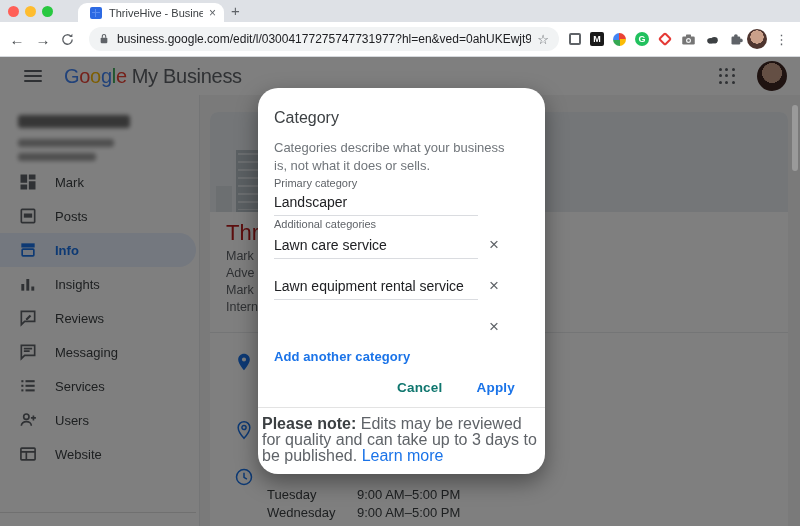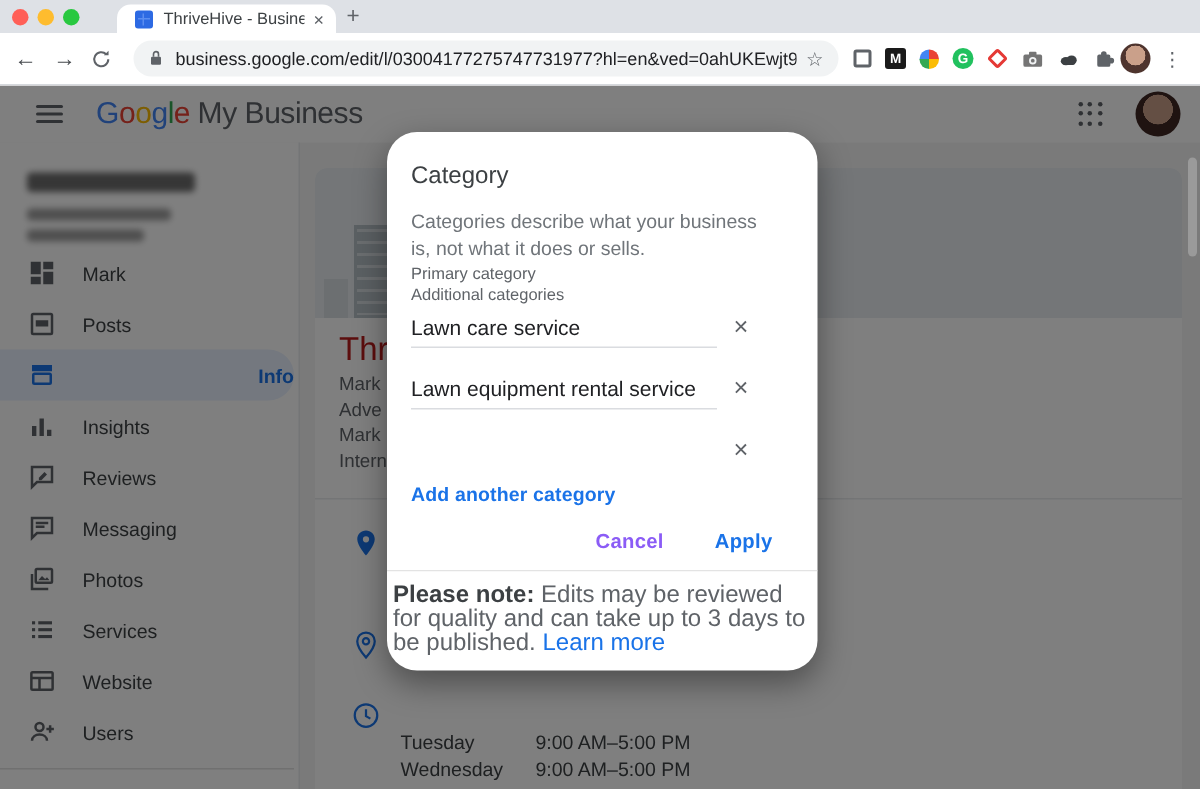--- a/index.html
+++ b/index.html
@@ -51,21 +51,21 @@
   .gmb-avatar { width:30px; height:30px; border-radius:50%; background:radial-gradient(circle at 50% 40%, #c99f88 0 42%, #3e2723 43% 100%); margin-right:13px; }
 
   .sidebar { position:absolute; left:0; top:38px; width:200px; bottom:0; background:#fff; border-right:1px solid #e8eaed; }
   .blurbar { border-radius:3px; filter:blur(2px); }
   .bb-name { position:absolute; left:18px; top:20px; width:112px; height:13px; background:#6d6d6d; }
   .bb-a1 { position:absolute; left:18px; top:44px; width:96px; height:8px; background:#9e9e9e; }
   .bb-a2 { position:absolute; left:18px; top:58px; width:78px; height:8px; background:#9e9e9e; }
   .sb-items { position:absolute; left:0; top:70px; width:200px; }
   .sb-item { height:34px; display:flex; align-items:center; padding-left:18px; color:#5f6368; }
   .sb-item .lbl { font-size:13px; color:#3c4043; margin-left:17px; }
-  .sb-item.active { background:#e8f0fe; border-radius:0 17px 17px 0; width:196px; color:#1a73e8;justify-content:space-between; }
+  .sb-item.active { background:#e8f0fe; border-radius:0 17px 17px 0; width:196px; color:#1a73e8; }
   .sb-item.active .lbl { color:#1a73e8; font-weight:bold; }
   .sb-ico { width:20px; height:20px; flex:0 0 auto; }
   .sb-divider { position:absolute; left:0; top:417px; width:196px; border-top:1px solid #e0e0e0; }
 
   .card { position:absolute; left:210px; top:55px; width:578px; bottom:0; background:#fff; border-radius:8px 8px 0 0; overflow:hidden; }
   .cover { position:absolute; left:0; top:0; width:100%; height:100px; background:#e9edf0; }
   .bldg1 { position:absolute; left:26px; bottom:0; width:34px; height:62px; background:#b7c0c6;
     box-shadow:inset 0 0 0 2px #b7c0c6; background-image:repeating-linear-gradient(#b7c0c6 0 3px, #d6dde1 3px 5px, #b7c0c6 5px 8px); }
   .bldg2 { position:absolute; left:64px; bottom:0; width:22px; height:38px; background:#cdd4d9; }
   .bldg3 { position:absolute; left:6px; bottom:0; width:16px; height:26px; background:#d9dfe3; }
@@ -87,21 +87,21 @@
   .m-title { font-size:16px; color:#3c4043; line-height:19px; }
   .m-desc { margin-top:12px; font-size:13px; line-height:18px; color:#70757a; width:234px; }
   .m-label { margin-top:2px; font-size:11px; color:#5f6368; }
   .m-field { width:204px; font-size:14px; color:#202124; padding:5px 0 5px; border-bottom:1px solid #dadce0; }
   .m-row { display:flex; align-items:flex-start; margin-top:14px; }
   .m-row.first { margin-top:2px; }
   .x-btn { margin-left:auto; margin-right:30px; font-size:17px; color:#5f6368; line-height:20px; padding-top:3px; cursor:default; }
   .m-add { margin-top:12px; font-size:13px; font-weight:bold; color:#1a73e8; letter-spacing:0.1px; }
   .m-btnrow { display:flex; justify-content:flex-end; align-items:center; margin:10px 4px 6px 0; gap:14px; }
   .m-btn { border:none; background:none; font-family:inherit; font-size:13.5px; font-weight:bold; letter-spacing:0.2px; padding:6px 10px; cursor:default; }
-  .m-cancel { color:#8b5cf6; } .m-apply { color:#1a73e8; }
+  .m-cancel { color:#0f766e; } .m-apply { color:#1a73e8; }
   .m-footer { border-top:1px solid #e3e3e3; padding:8px 4px 10px; font-size:16px; line-height:16px; color:#5f6368; border-radius:0 0 8px 8px; }
   .m-note-b { font-weight:bold; color:#3c4043; }
   .m-note-l { color:#1a73e8; }
 </style>
 </head>
 <body>
 
 <div id="app">
 
   <div class="tabstrip">
@@ -224,52 +224,44 @@
           <span class="lbl">Reviews</span>
         </div>
         <div class="sb-item">
           <svg class="sb-ico" viewBox="0 0 24 24">
               <path d="M4 4h16v12H8l-4 4z" fill="none" stroke="currentColor" stroke-width="2"></path>
               <path d="M7 8h10M7 11h7" stroke="currentColor" stroke-width="2" fill="none"></path>
             </svg>
           <span class="lbl">Messaging</span>
         </div>
         <div class="sb-item">
-          <svg class="sb-ico" viewBox="0 0 24 24">
-              <rect x="7" y="4" width="13" height="11" rx="1" fill="none" stroke="currentColor" stroke-width="2"></rect>
-              <path d="M4 8v12h13" fill="none" stroke="currentColor" stroke-width="2"></path>
-              <path d="M9 13l3-3.5 2.5 2.5 1.5-1.5 2 2.5z" fill="currentColor"></path>
-            </svg>
-          <span class="lbl">Photos</span>
-        </div>
-        <div class="sb-item">
           <svg class="sb-ico" viewBox="0 0 24 24" fill="currentColor">
               <rect x="4" y="5" width="2.5" height="2.5"></rect>
               <rect x="9" y="5" width="11" height="2.5"></rect>
               <rect x="4" y="10.5" width="2.5" height="2.5"></rect>
               <rect x="9" y="10.5" width="11" height="2.5"></rect>
               <rect x="4" y="16" width="2.5" height="2.5"></rect>
               <rect x="9" y="16" width="11" height="2.5"></rect>
             </svg>
           <span class="lbl">Services</span>
         </div>
         <div class="sb-item">
           <svg class="sb-ico" viewBox="0 0 24 24">
-              <rect x="3.5" y="5" width="17" height="14" rx="1" fill="none" stroke="currentColor" stroke-width="2"></rect>
-              <path d="M3.5 9.5h17M10 9.5V19" stroke="currentColor" stroke-width="2" fill="none"></path>
-            </svg>
-          <span class="lbl">Website</span>
-        </div>
-        <div class="sb-item">
-          <svg class="sb-ico" viewBox="0 0 24 24">
               <circle cx="10" cy="8" r="3.2" fill="none" stroke="currentColor" stroke-width="2"></circle>
               <path d="M4 19c0-3.2 2.8-5 6-5s6 1.8 6 5" fill="none" stroke="currentColor" stroke-width="2"></path>
               <path d="M18.5 6.5v6M15.5 9.5h6" stroke="currentColor" stroke-width="2" fill="none"></path>
             </svg>
           <span class="lbl">Users</span>
+        </div>
+        <div class="sb-item">
+          <svg class="sb-ico" viewBox="0 0 24 24">
+              <rect x="3.5" y="5" width="17" height="14" rx="1" fill="none" stroke="currentColor" stroke-width="2"></rect>
+              <path d="M3.5 9.5h17M10 9.5V19" stroke="currentColor" stroke-width="2" fill="none"></path>
+            </svg>
+          <span class="lbl">Website</span>
         </div>
       </div>
       <div class="sb-divider"></div>
     </div>
 
     <div class="card">
       <div class="cover">
         <span class="bldg3"></span>
           <span class="bldg1"></span>
           <span class="bldg2"></span>
@@ -309,20 +301,21 @@
     </div>
 
     <div class="overlay"></div>
     <div class="scroll-thumb"></div>
 
     <div class="modal">
       <div class="m-body">
         <div class="m-title">Category</div>
         <div class="m-desc">Categories describe what your business is, not what it does or sells.</div>
         <div class="m-label">Primary category</div>
+        <div class="m-field">Landscaper</div>
         <div class="m-label">Additional categories</div>
         <div class="m-row first">
           <div class="m-field">Lawn care service</div>
           <span class="x-btn">×</span>
         </div>
         <div class="m-row">
           <div class="m-field">Lawn equipment rental service</div>
           <span class="x-btn">×</span>
         </div>
         <div class="m-row">

